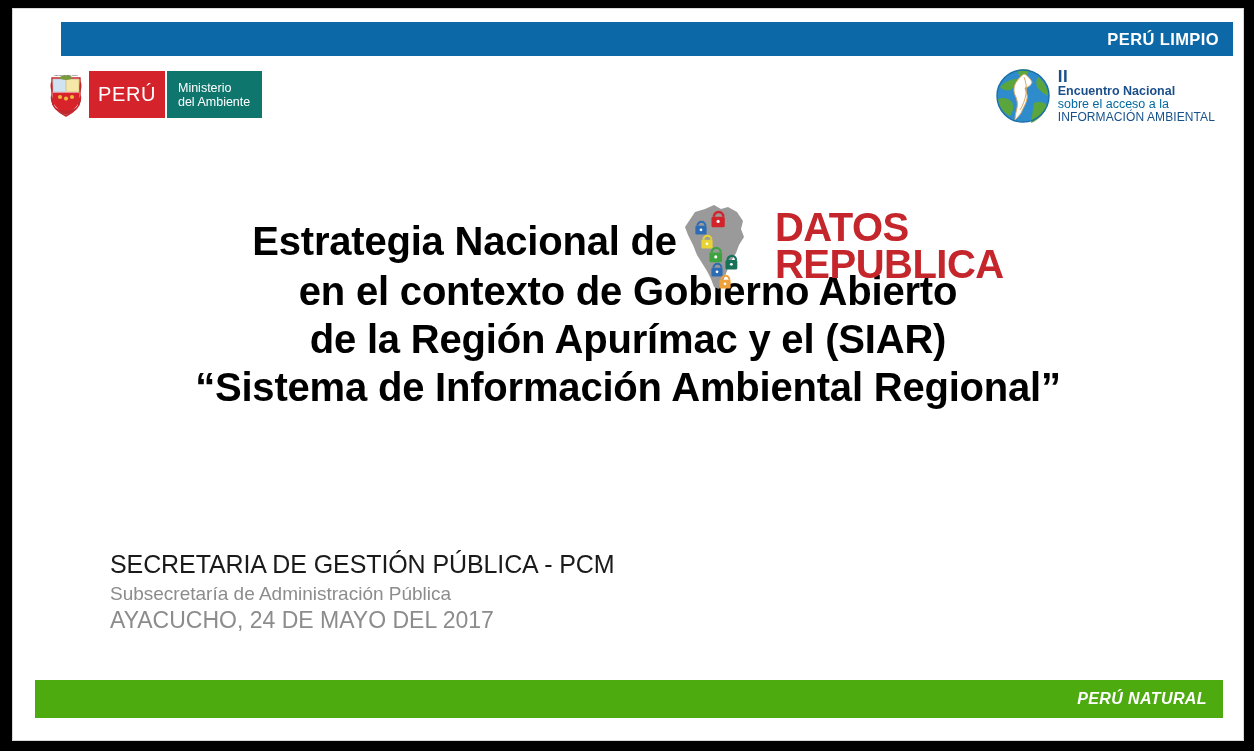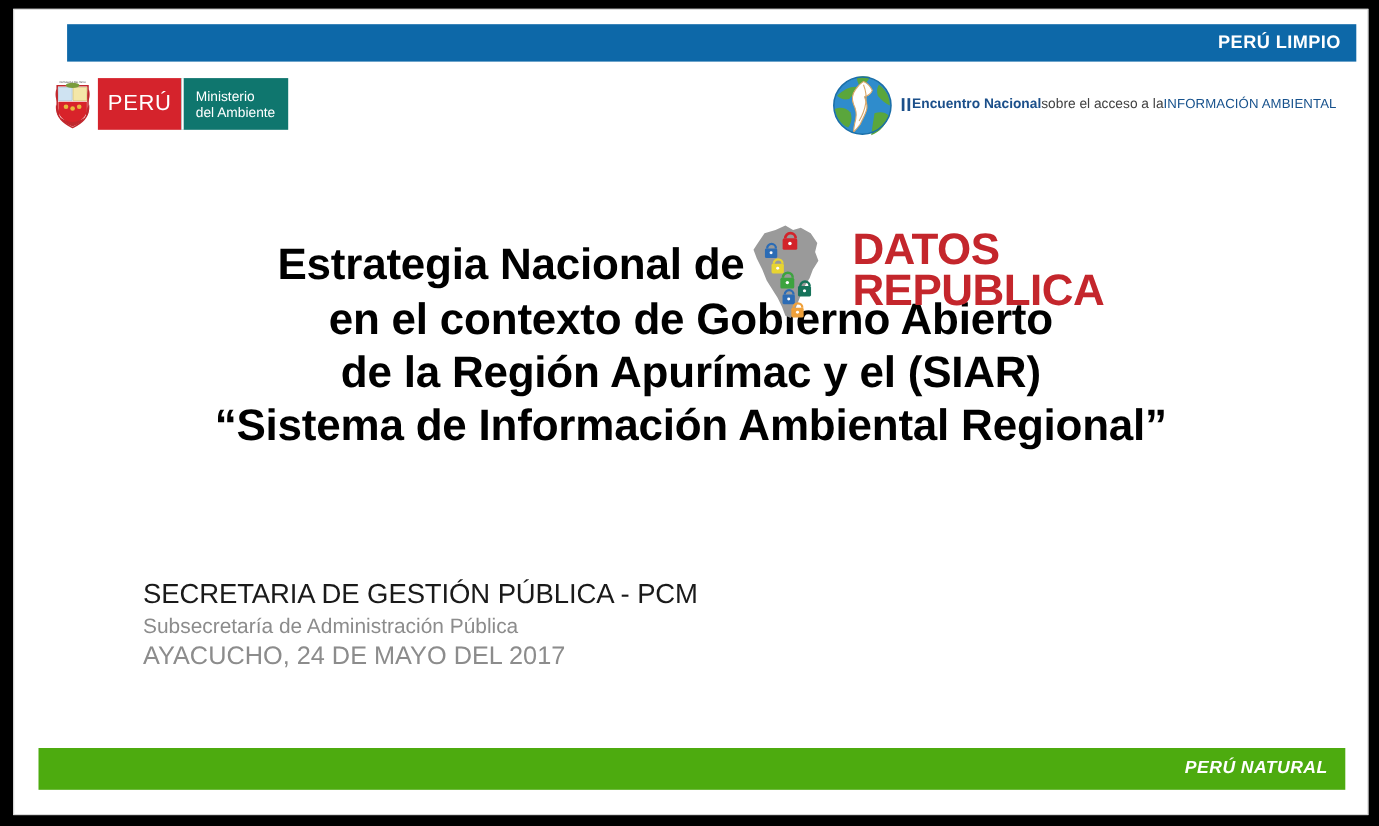--- a/index.html
+++ b/index.html
@@ -83,30 +83,30 @@
   }
 
   
   #encuentro-logo{
     position:absolute;
     right:28px; top:58px;
     display:flex; align-items:center; gap:6px;
   }
   #globe-icon{ flex:0 0 auto; }
   #encuentro-text{
-    display:flex; 
+    display:flex; flex-direction:column;
     line-height:1;
     color:#1b4f8a;
   }
   #enc-roman{
     font-size:17px; font-weight:bold; letter-spacing:.5px;
     color:#1b4f8a; line-height:15px; margin-bottom:1px;
   }
   #enc-l1{ font-size:12.5px; font-weight:bold; line-height:13px; color:#1b4f8a; white-space:nowrap;}
-  #enc-l2{ font-size:12.5px; font-weight:400; line-height:13px; color:#404040; white-space:nowrap;}
+  #enc-l2{ font-size:12.5px; font-weight:400; line-height:13px; color:#0369a1; white-space:nowrap;}
   #enc-l3{ font-size:12px; font-weight:normal; line-height:13px; color:#16518c; letter-spacing:.1px; white-space:nowrap;}
 
   
   #title-block{
     position:absolute;
     left:0; top:206px;
     width:100%;
     text-align:center;
   }
   .title-line{
@@ -143,21 +143,21 @@
     font-family:"Liberation Sans", sans-serif;
     color:#c4262c;
     font-size:40px;
     font-weight:bold;
     letter-spacing:-0.5px;
   }
 
   
   #subtitle-block{
     position:absolute;
-    left:97px; top:516px;margin-left:20px;
+    left:97px; top:540px;
   }
   #sub-l1{
     font-size:25px;
     color:#1a1a1a;
     font-weight:400;
     line-height:31px;
     letter-spacing:-0.1px;
     white-space:nowrap;
   }
   #sub-l2{

